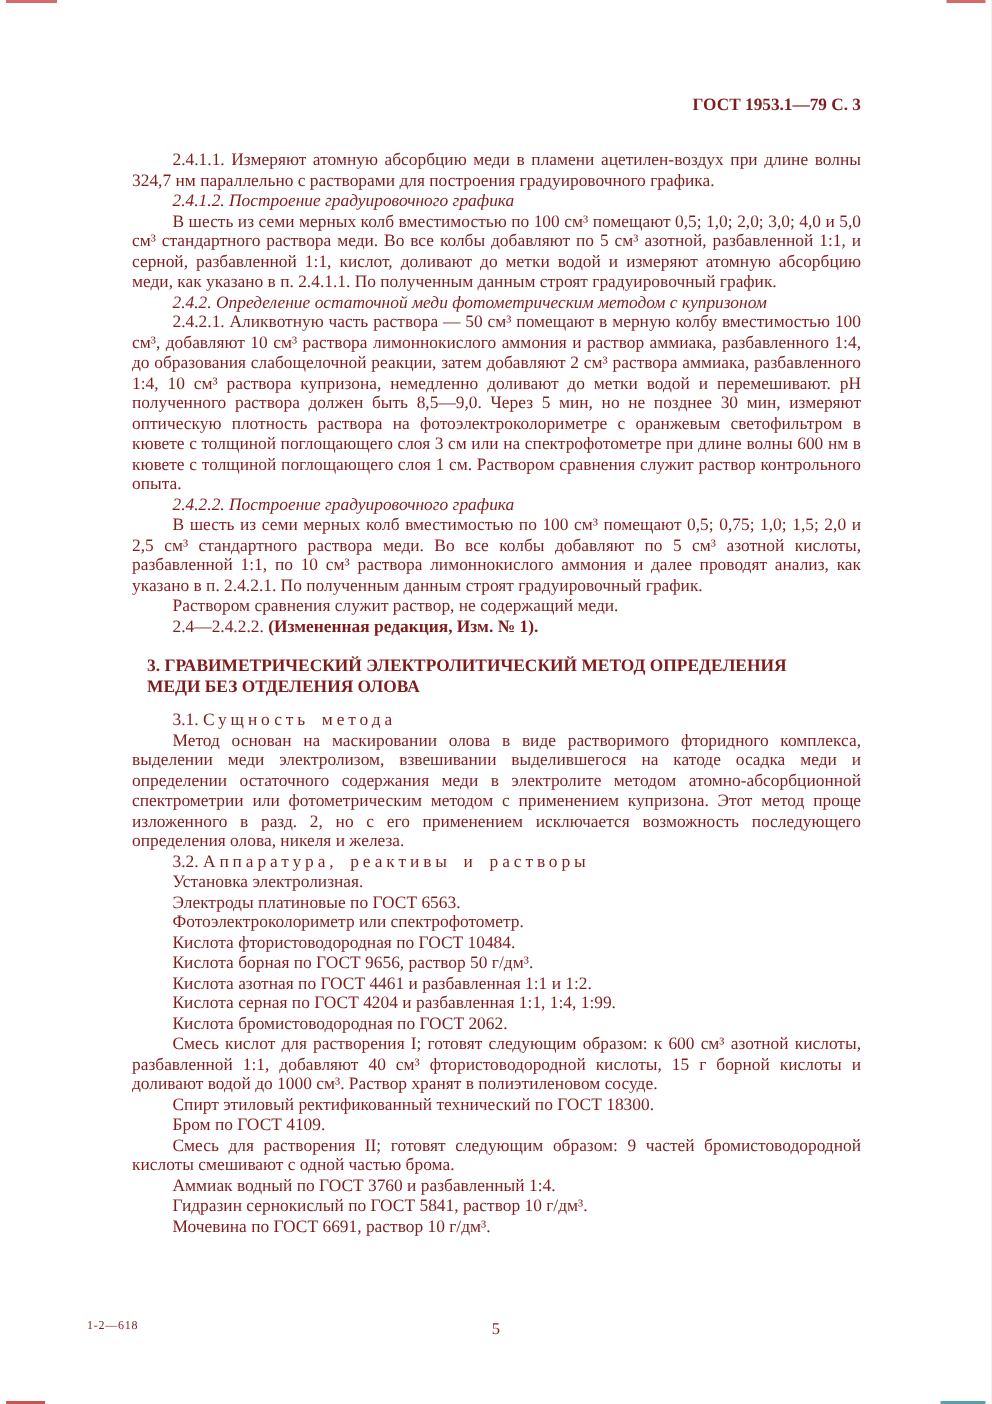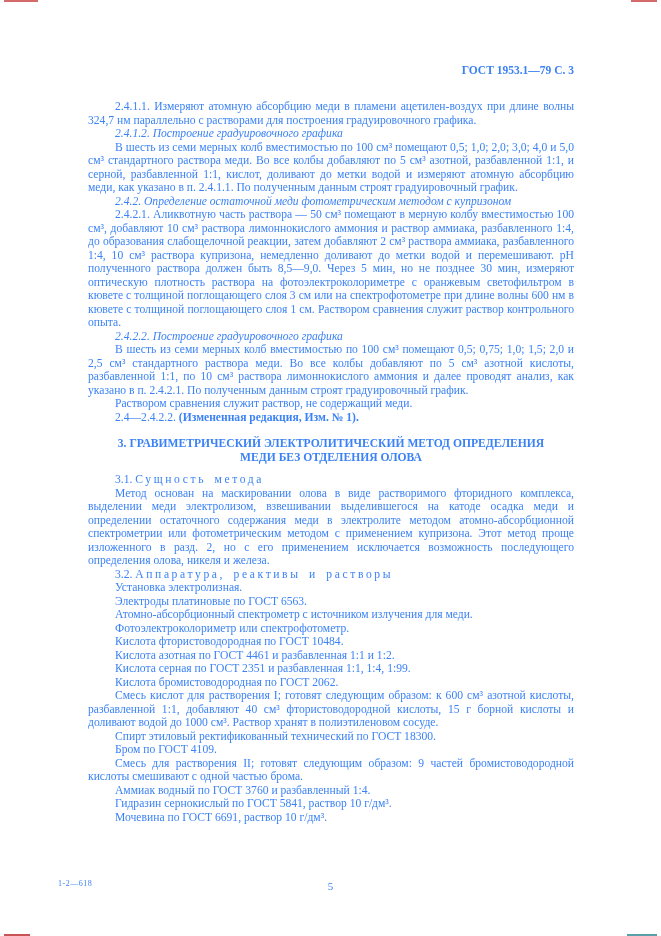--- a/index.html
+++ b/index.html
@@ -3,21 +3,21 @@
 <meta charset="utf-8">
 <style>
   html, body { margin: 0; padding: 0; background: #e8e8e8; }
   .page {
     position: relative;
     width: 661px;
     height: 936px;
     margin: 0 auto;
     background: #ffffff;
     font-family: "Liberation Serif", "DejaVu Serif", serif;
-    color: #3b82f6;
+    color: #7f1d1d;
     overflow: hidden;
   }
   .doc-header {
     position: absolute;
     top: 64px;
     right: 87px;
     font-weight: bold;
     font-size: 11.5px;
   }
   .doc-body {
@@ -25,21 +25,21 @@
     top: 100px;
     left: 88px;
     width: 486px;
     font-size: 11.6px;
     line-height: 13.5px;
     text-align: justify;
   }
   .doc-body p { margin: 0; text-indent: 27px; }
   p.italic { font-style: italic; }
   .section-heading {
-    text-align: center;
+    text-align: left;
     font-weight: bold;
     margin: 13px 10px 9px 10px;
   }
   .section-heading div { text-indent: 0; }
   .spaced { letter-spacing: 2.6px; word-spacing: 3px; }
   .footer-code {
     position: absolute;
     left: 58px;
     bottom: 48px;
     font-size: 8px;
@@ -87,25 +87,25 @@
       <div>3. ГРАВИМЕТРИЧЕСКИЙ ЭЛЕКТРОЛИТИЧЕСКИЙ МЕТОД ОПРЕДЕЛЕНИЯ</div>
       <div>МЕДИ БЕЗ ОТДЕЛЕНИЯ ОЛОВА</div>
     </div>
 
     <p><span>3.1. </span><span class="spaced">Сущность метода</span></p>
     <p>Метод основан на маскировании олова в виде растворимого фторидного комплекса, выделении меди электролизом, взвешивании выделившегося на катоде осадка меди и определении остаточного содержания меди в электролите методом атомно-абсорбционной спектрометрии или фотометрическим методом с применением купризона. Этот метод проще изложенного в разд. 2, но с его применением исключается возможность последующего определения олова, никеля и железа.</p>
     <p><span>3.2. </span><span class="spaced">Аппаратура, реактивы и растворы</span></p>
 
     <p>Установка электролизная.</p>
     <p>Электроды платиновые по ГОСТ 6563.</p>
-    <p>Атомно-абсорбционный спектрометр с источником излучения для меди.</p>
     <p>Фотоэлектроколориметр или спектрофотометр.</p>
     <p>Кислота фтористоводородная по ГОСТ 10484.</p>
+    <p>Кислота борная по ГОСТ 9656, раствор 50 г/дм³.</p>
     <p>Кислота азотная по ГОСТ 4461 и разбавленная 1:1 и 1:2.</p>
-    <p>Кислота серная по ГОСТ 2351 и разбавленная 1:1, 1:4, 1:99.</p>
+    <p>Кислота серная по ГОСТ 4204 и разбавленная 1:1, 1:4, 1:99.</p>
     <p>Кислота бромистоводородная по ГОСТ 2062.</p>
     <p>Смесь кислот для растворения I; готовят следующим образом: к 600 см³ азотной кислоты, разбавленной 1:1, добавляют 40 см³ фтористоводородной кислоты, 15 г борной кислоты и доливают водой до 1000 см³. Раствор хранят в полиэтиленовом сосуде.</p>
     <p>Спирт этиловый ректификованный технический по ГОСТ 18300.</p>
     <p>Бром по ГОСТ 4109.</p>
     <p>Смесь для растворения II; готовят следующим образом: 9 частей бромистоводородной кислоты смешивают с одной частью брома.</p>
     <p>Аммиак водный по ГОСТ 3760 и разбавленный 1:4.</p>
     <p>Гидразин сернокислый по ГОСТ 5841, раствор 10 г/дм³.</p>
     <p>Мочевина по ГОСТ 6691, раствор 10 г/дм³.</p>
 
   </div>

